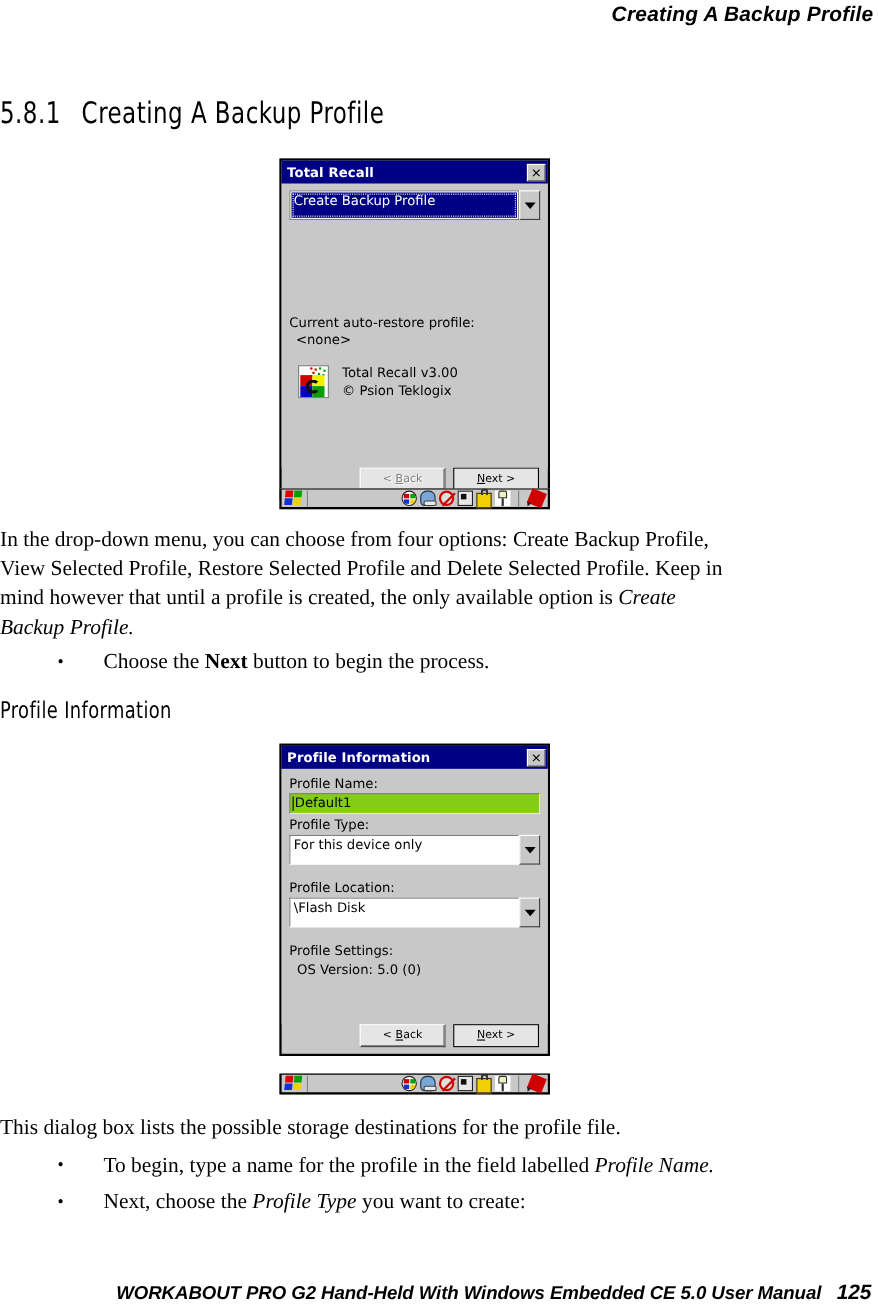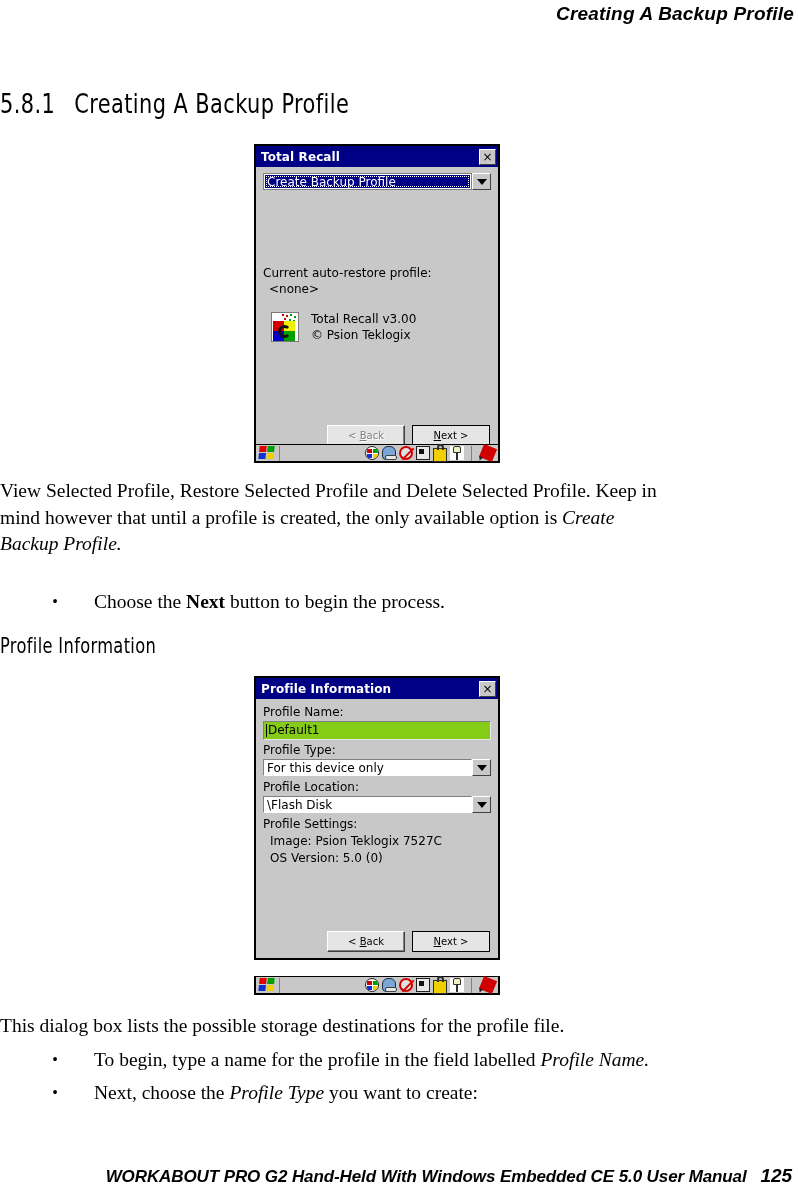--- a/index.html
+++ b/index.html
@@ -169,22 +169,22 @@
     color: #000000;
     line-height: 15px;
     margin-bottom: 1px;
     white-space: nowrap;
   }
   .ce-label.indent { padding-left: 6px; }
 
   
   .ce-combo {
     display: flex;
-    height: 17px;
-    margin-bottom: 4px;
+    height: 27px;
+    margin-bottom: 14px;
   }
   .ce-combo .field {
     flex: 1 1 auto;
     background: #ffffff;
     border-top: 1px solid #808080;
     border-left: 1px solid #808080;
     border-right: 1px solid #ffffff;
     border-bottom: 1px solid #ffffff;
     font-size: 12px;
     line-height: 17px;
@@ -607,20 +607,21 @@
     <div class="ti ti-nosign"></div>
     <div class="ti ti-panel"></div>
     <div class="ti ti-lock"></div>
     <div class="ti ti-plug"></div>
     <div class="tb-sep"></div>
     <div class="ti ti-pen"></div>
   </div>
 </div>
 
 <div class="para" style="top:478px; left:0; width:780px;">
+  <div>In the drop-down menu, you can choose from four options: Create Backup Profile,</div>
   <div>View Selected Profile, Restore Selected Profile and Delete Selected Profile. Keep in</div>
   <div><span>mind however that until a profile is created, the only available option is </span><span class="ital">Create</span></div>
   <div class="ital">Backup Profile.</div>
 </div>
 
 <div class="bullet-row" style="top:589px; left:44px; width:700px;">
   <div class="bullet-dot">•</div>
   <div class="bullet-text" style="padding-left:28px;"><span>Choose the </span><span class="bld">Next</span><span> button to begin the process.</span></div>
 </div>
 
@@ -644,21 +645,20 @@
     </div>
 
     <div class="ce-label" style="margin-top:3px;">Profile Location:</div>
     <div class="ce-combo">
       <div class="field">\Flash Disk</div>
       <div class="arrow"></div>
     </div>
 
     <div class="ce-label" style="margin-top:3px;">Profile Settings:</div>
     <div class="ce-settings">
-      <div class="row">Image: Psion Teklogix 7527C</div>
       <div class="row">OS Version: 5.0 (0)</div>
     </div>
   </div>
   <div class="ce-buttons">
     <div class="ce-btn"><span>&lt; </span><span class="u">B</span><span>ack</span></div>
     <div class="ce-btn default"><span class="u">N</span><span>ext &gt;</span></div>
   </div>
 </div>
 
 <div class="ce-taskbar" style="left:254px; top:976px;">

